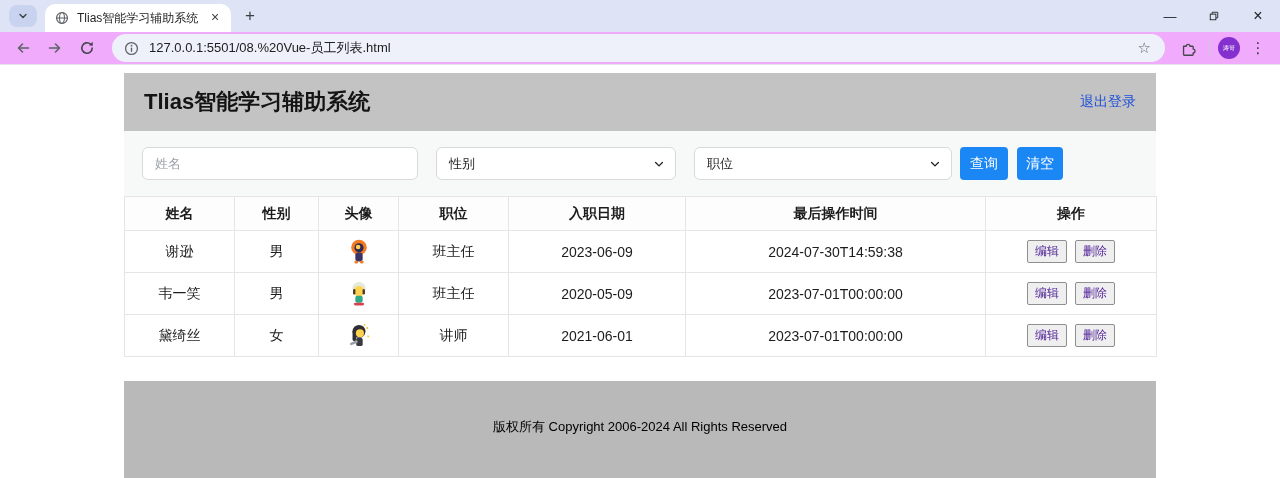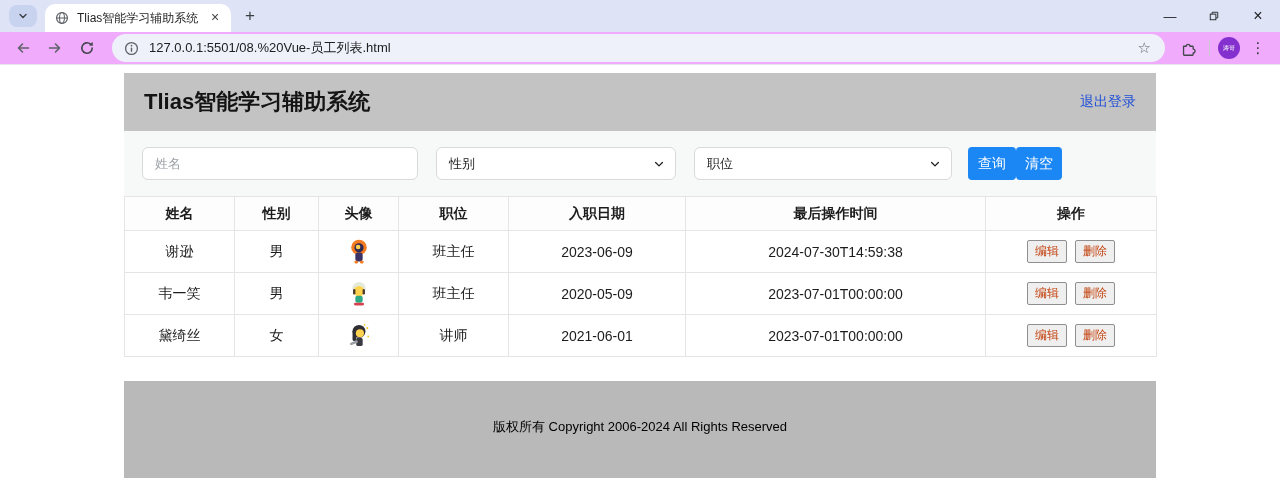--- a/index.html
+++ b/index.html
@@ -53,29 +53,29 @@
     font-size:13px; color:#222; padding:0 12px; outline:none;
     font-family:"Liberation Sans","DejaVu Sans",sans-serif; }
   .name-input::placeholder { color:#9aa0a6; }
   .fake-select { height:33px; border:1px solid #d9d9d9; border-radius:6px; background:#fff;
     display:flex; align-items:center; justify-content:space-between; padding:0 10px 0 12px;
     font-size:13px; color:#1f1f1f; cursor:pointer; }
   .sel-gender { width:240px; margin-left:18px; }
   .sel-position { width:258px; margin-left:18px; }
   .btn-blue { height:33px; border:none; border-radius:4px; background:#1b87f5; color:#fff;
     font-size:14px; cursor:pointer; font-family:"Liberation Sans","DejaVu Sans",sans-serif; }
-  .btn-query { width:48px; margin-left:16px; }
-  .btn-clear { width:46px; }
+  .btn-query { width:48px; margin-left:8px; }
+  .btn-clear { width:46px; margin-left:9px; }
 
   table.emp { width:1032px; border-collapse:collapse; table-layout:fixed; }
   table.emp th, table.emp td { border:1px solid #e5e5e5; text-align:center; font-size:14px; color:#1c1c1c; }
   table.emp th { height:34px; font-weight:700; background:#fdfdfd; }
   table.emp td { height:42px; }
   .mini-btn { background:#efefef; border:1px solid #8f8f8f; border-radius:2px; font-size:12px;
-    color:#c2410c; padding:2px 7px; cursor:pointer; font-family:"Liberation Sans","DejaVu Sans",sans-serif; }
+    color:#4c1d95; padding:2px 7px; cursor:pointer; font-family:"Liberation Sans","DejaVu Sans",sans-serif; }
   .mini-btn + .mini-btn { margin-left:4px; }
   .avatar-cell svg { vertical-align:middle; }
 
   .app-footer { margin-top:24px; height:97px; background:#b9b9b9; text-align:center; padding-top:22px; }
   .footer-company { font-size:15px; font-weight:700; color:#fff; }
   .footer-copy { font-size:13px; color:#000000; margin-top:15px; }
 
   svg { display:block; }
 </style>
 </head>

